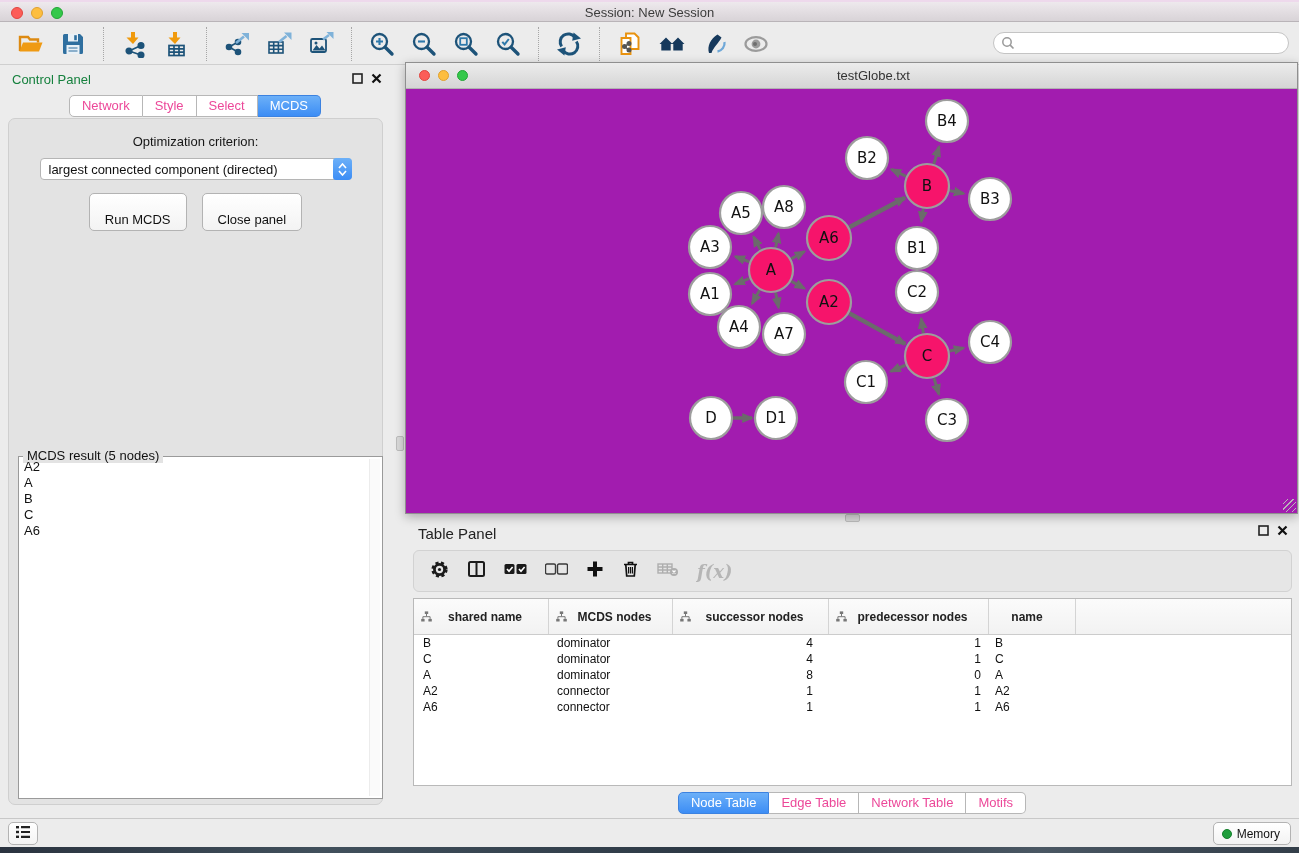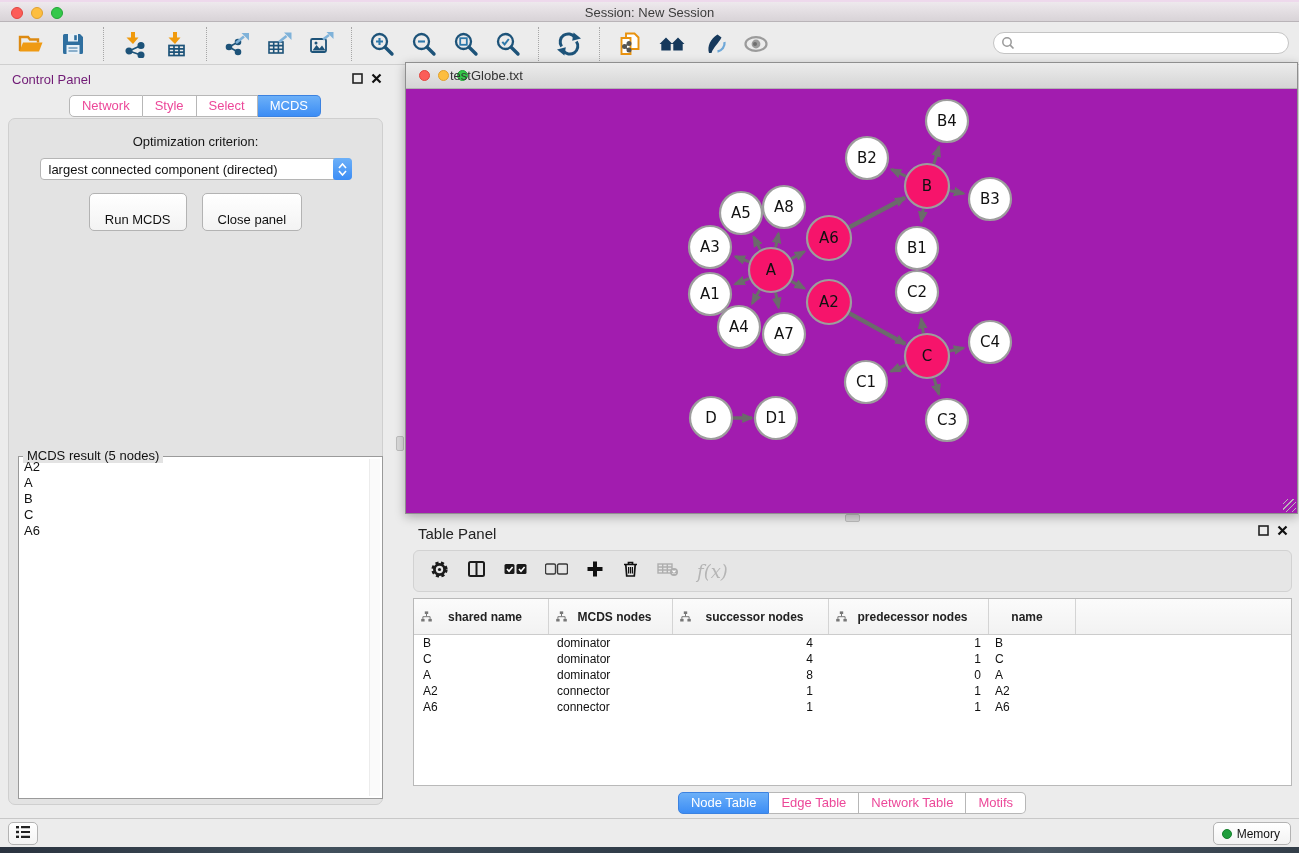--- a/index.html
+++ b/index.html
@@ -24,21 +24,21 @@
     background:#ececec; border-bottom:1px solid #cfcfcf; display:flex; align-items:center; padding-left:10px; }
   .tb-icon { width:36px; height:36px; display:flex; align-items:center; justify-content:center; margin:0 3px; }
   .tb-sep { height:34px; border-left:1px dotted #a6a6a6; margin:0 9px; }
   #search-field { position:absolute; right:10px; top:9px; width:296px; height:22px;
     background:#fff; border:1px solid #c4c4c4; border-radius:12px; display:flex; align-items:center; padding-left:7px; }
   #search-field input { border:none; outline:none; flex:1; height:18px; font-size:13px; background:transparent; margin-left:4px; }
 
   
   #control-panel { position:absolute; left:0; top:65px; width:390px; height:753px; }
   #cp-header { position:absolute; left:0; top:0; width:100%; height:28px; }
-  #cp-header .cp-title { position:absolute; left:12px; top:7px; font-size:13px; color:#701a75; }
+  #cp-header .cp-title { position:absolute; left:12px; top:7px; font-size:13px; color:#15803d; }
   .win-btns { position:absolute; right:8px; top:8px; display:flex; gap:8px; align-items:center; }
   .seg { display:flex; }
   .seg .tab { height:22px; line-height:20px; padding:0 12px; background:#fff;
     border:1px solid #b7b7b7; border-left:none; font-size:13px; color:#ec4899; text-align:center; cursor:default; }
   .seg .tab:first-child { border-left:1px solid #b7b7b7; border-radius:5px 0 0 5px; }
   .seg .tab:last-child { border-radius:0 5px 5px 0; }
   .seg .tab.active { background:linear-gradient(#6cb0f8,#3c8df5); border-color:#3c82e0; color:#fff; }
   #cp-tabs { position:absolute; top:30px; left:0; width:100%; display:flex; justify-content:center; }
   #cp-body { position:absolute; left:8px; right:7px; top:53px; bottom:13px;
     background:#e3e3e3; border:1px solid #cfcfcf; border-radius:7px; }
@@ -61,33 +61,33 @@
 
   
   .v-grip { position:absolute; left:396px; top:436px; width:8px; height:15px; background:#d9d9d9; border:1px solid #bdbdbd; border-radius:2px; }
   .h-grip { position:absolute; left:845px; top:514px; width:15px; height:8px; background:#d9d9d9; border:1px solid #bdbdbd; border-radius:2px; }
 
   
   #network-window { position:absolute; left:405px; top:62px; width:893px; height:452px;
     background:#fff; border:1px solid #8f8f8f; box-shadow:0 3px 10px rgba(0,0,0,.28); }
   #nw-titlebar { position:absolute; left:0; top:0; right:0; height:26px;
     background:linear-gradient(#ececec,#d5d5d5); border-bottom:1px solid #b2b2b2; }
-  #nw-titlebar .title { position:absolute; left:0; right:0; top:5px; text-align:left; font-size:13px; color:#333;margin-left:44px; }
+  #nw-titlebar .title { position:absolute; left:0; right:0; top:5px; text-align:center; font-size:13px; color:#333;margin-left:44px; }
   #nw-titlebar .lights { top:7px; left:13px; }
   #nw-titlebar .light { width:11px; height:11px; }
   #graph-canvas { position:absolute; left:0; top:26px; right:0; bottom:0; background:#a21caf; overflow:hidden; }
   #resize-grip { position:absolute; right:1px; bottom:1px; width:13px; height:13px;
     background:repeating-linear-gradient(135deg, transparent 0 3px, #b9b9b9 3px 4px); }
 
   
   #table-panel { position:absolute; left:405px; top:518px; width:894px; height:298px; }
   #tp-header .tp-title { position:absolute; left:13px; top:7px; font-size:15px; color:#222; }
   #tp-toolbar { position:absolute; left:8px; right:7px; top:32px; height:42px;
     background:#e6e6e6; border:1px solid #d2d2d2; border-radius:6px;
-    display:flex; align-items:center; gap:18px; padding-left:16px; }
+    display:flex; align-items:center; gap:18px; padding-left:16px;font-weight:bold; }
   .fx { font-family:"DejaVu Serif", serif; font-style:italic; font-size:18px; color:#b5b5b5; }
   #tp-table { position:absolute; left:8px; right:7px; top:80px; bottom:30px;
     background:#fff; border:1px solid #b9b9b9; overflow:hidden; }
   #tp-head { display:flex; height:36px; background:linear-gradient(#fbfbfb,#f2f2f2); border-bottom:1px solid #cccccc;font-weight:bold; }
   .th { display:flex; align-items:center; border-right:1px solid #d4d4d4; font-size:12px; color:#222; position:relative; }
   .th .th-label { flex:1; text-align:center; padding-right:10px; }
   .th .th-icon { margin-left:7px; display:flex; }
   .tr { display:flex; height:16px; }
   .td { font-size:12px; color:#111; line-height:16px; white-space:nowrap; overflow:hidden; }
   #tp-tabs { position:absolute; left:0; right:0; bottom:2px; display:flex; justify-content:center; }

